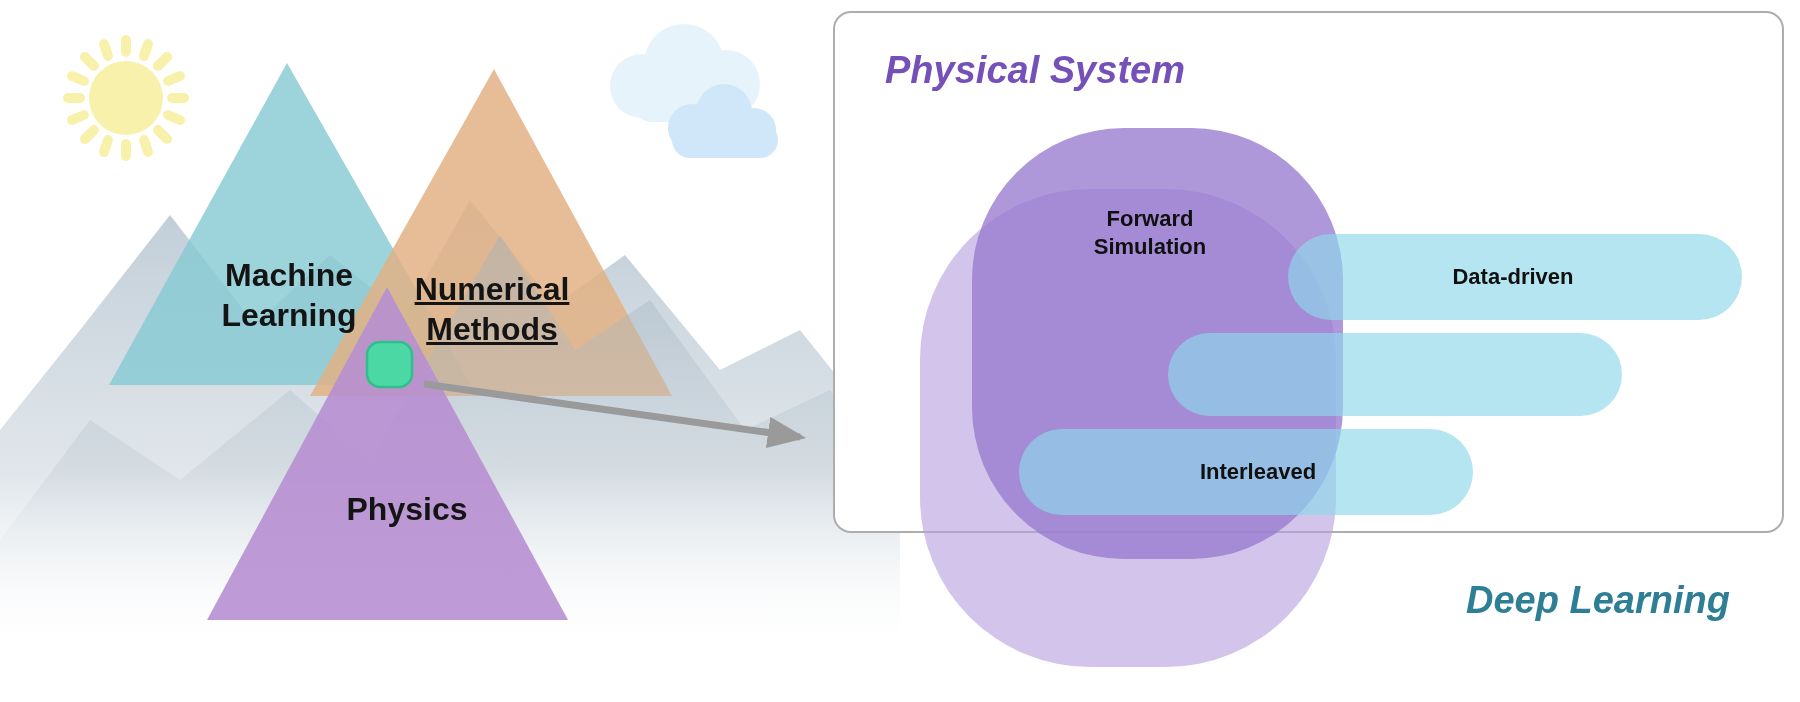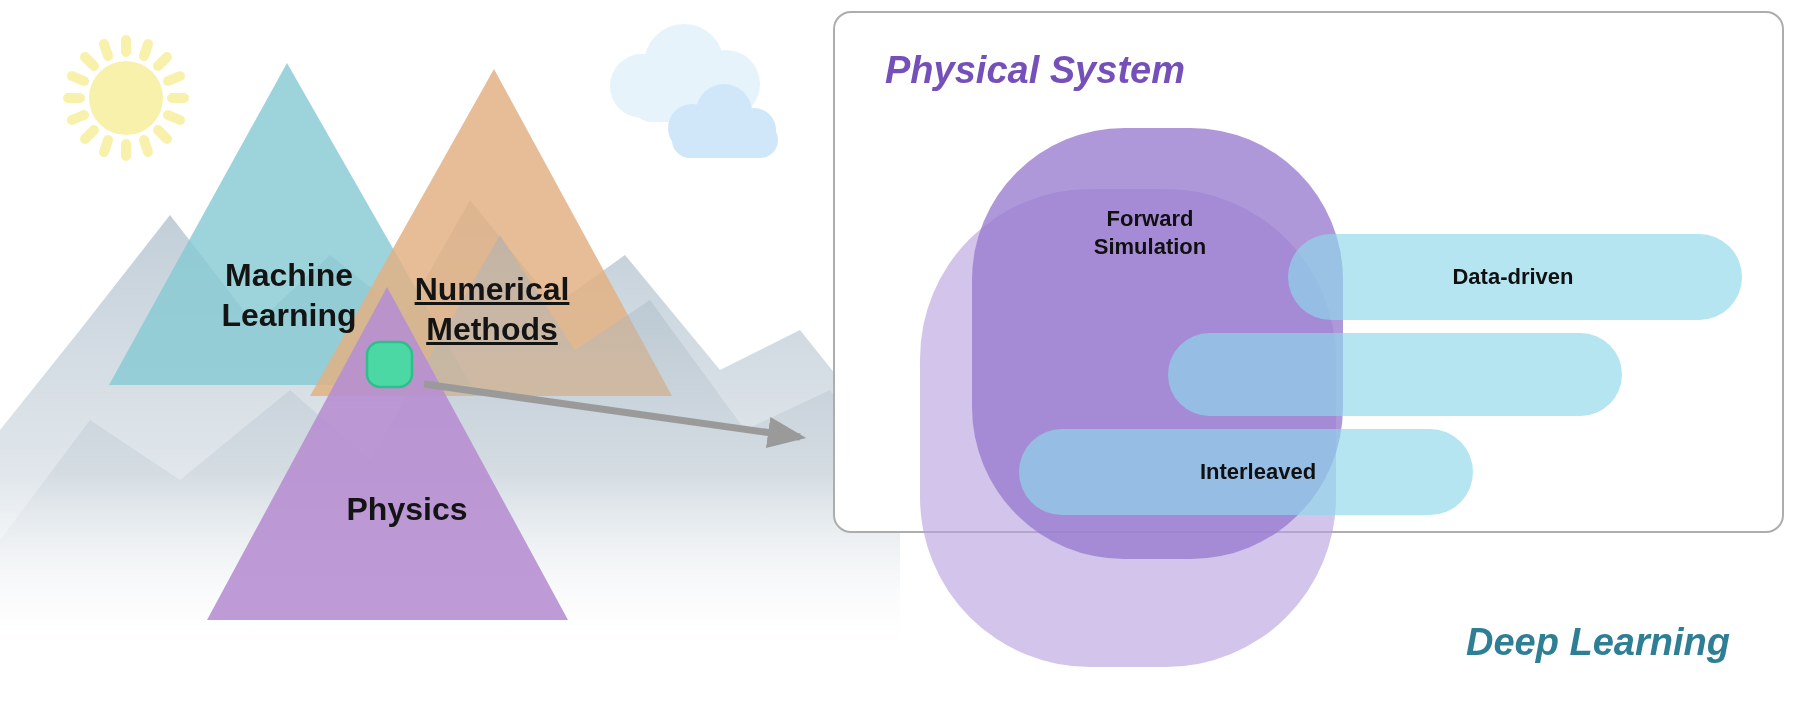--- a/index.html
+++ b/index.html
@@ -18,21 +18,21 @@
   #panel{
     position:absolute;left:833px;top:11px;width:951px;height:522px;
     background:#ffffff;border:2px solid #adadad;border-radius:18px;
     box-sizing:border-box;z-index:5;padding-left:48px;
   }
   .panel-title{
     position:absolute;left:50px;top:36px;
     font-size:38px;font-weight:700;font-style:italic;color:#7450b8;
   }
   .deep-learning{
-    position:absolute;right:52px;top:608px;
+    position:absolute;right:52px;top:566px;
     font-size:38px;font-weight:700;font-style:italic;color:#2e7f95;
   }
   .blob{position:absolute;}
   .blob-inverse{
     left:85px;top:176px;width:416px;height:478px;border-radius:170px;
     background:rgba(183,160,221,0.62);
   }
   .blob-forward{
     left:137px;top:115px;width:371px;height:431px;border-radius:152px;
     background:rgba(152,123,206,0.78);

